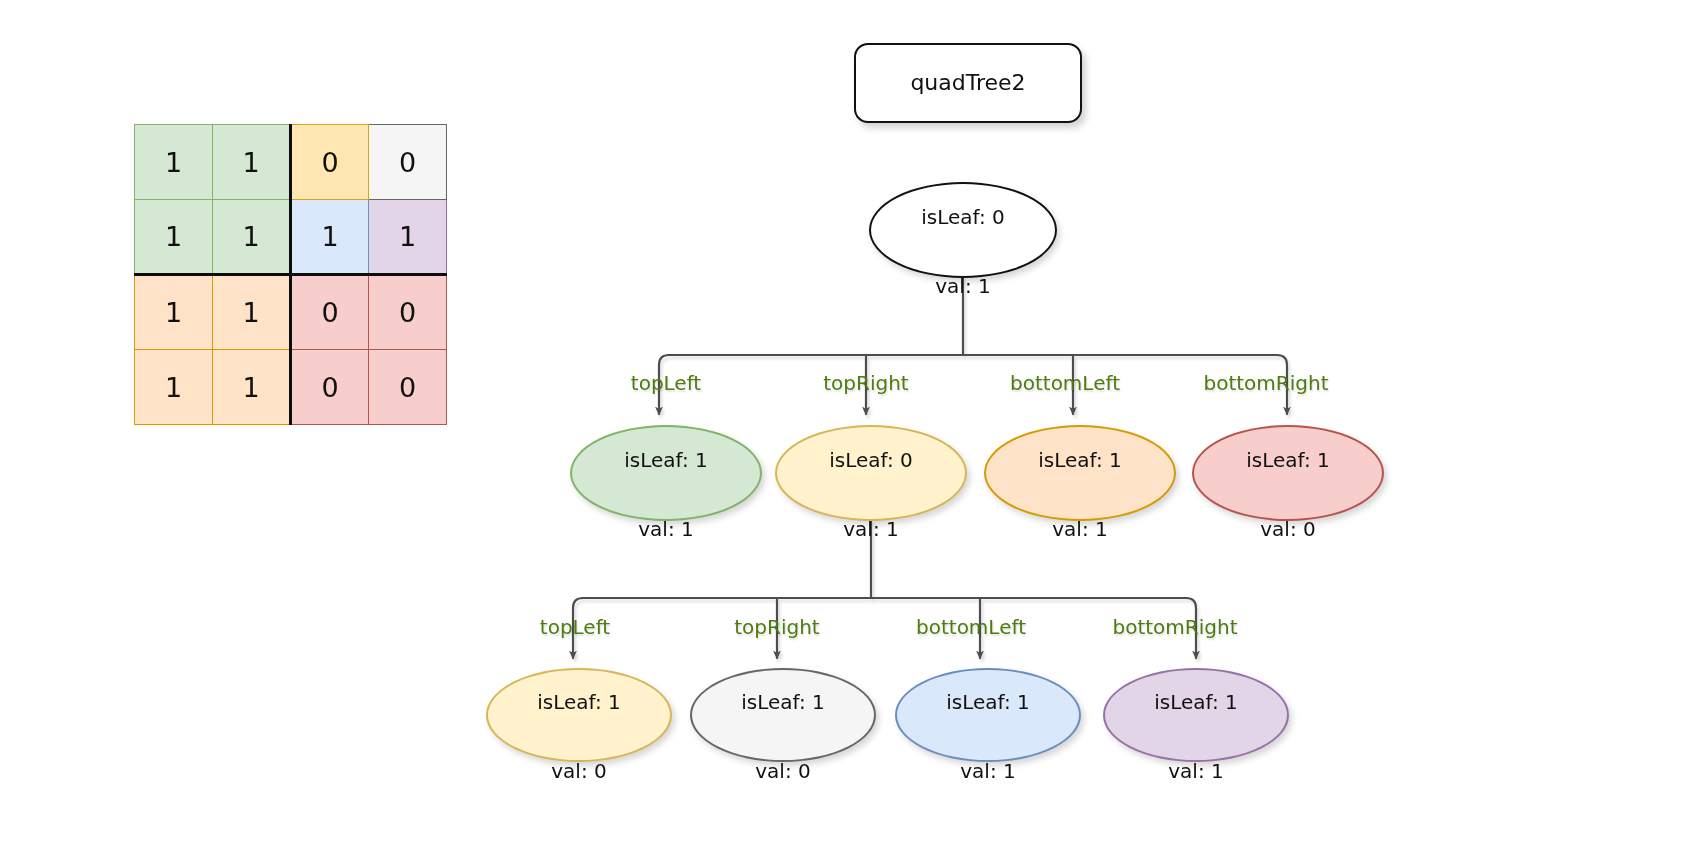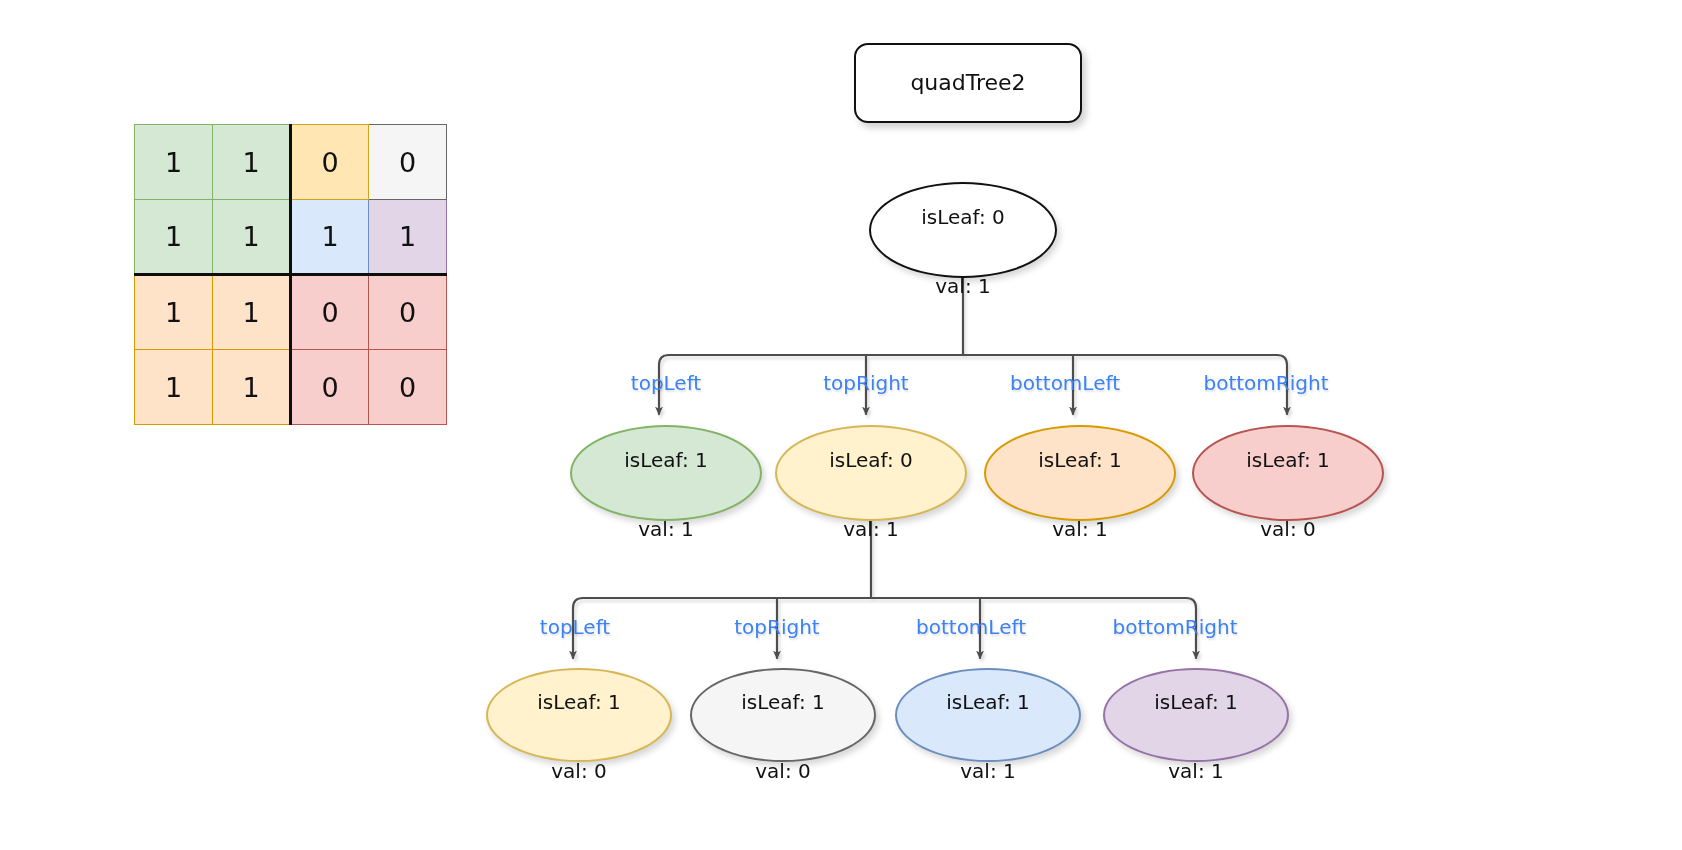--- a/index.html
+++ b/index.html
@@ -79,21 +79,21 @@
     border-radius: 14px;
     border: 2px solid #111111;
     background: #ffffff;
     box-shadow: 4px 5px 7px rgba(0,0,0,0.18);
     font-size: 22px;
   }
   .edge-label {
     position: absolute;
     font-family: "DejaVu Sans", sans-serif;
     font-size: 20px;
-    color: #3b82f6;
+    color: #4d7c0f;
     white-space: nowrap;
     text-align: center;
     transform: translateX(-50%);
     text-shadow: 1px 2px 2px rgba(0,0,0,0.13);
   }
   .nline1, .nline2 { display: block; margin-top: 44px; }
 </style>
 </head>
 <body>
 

